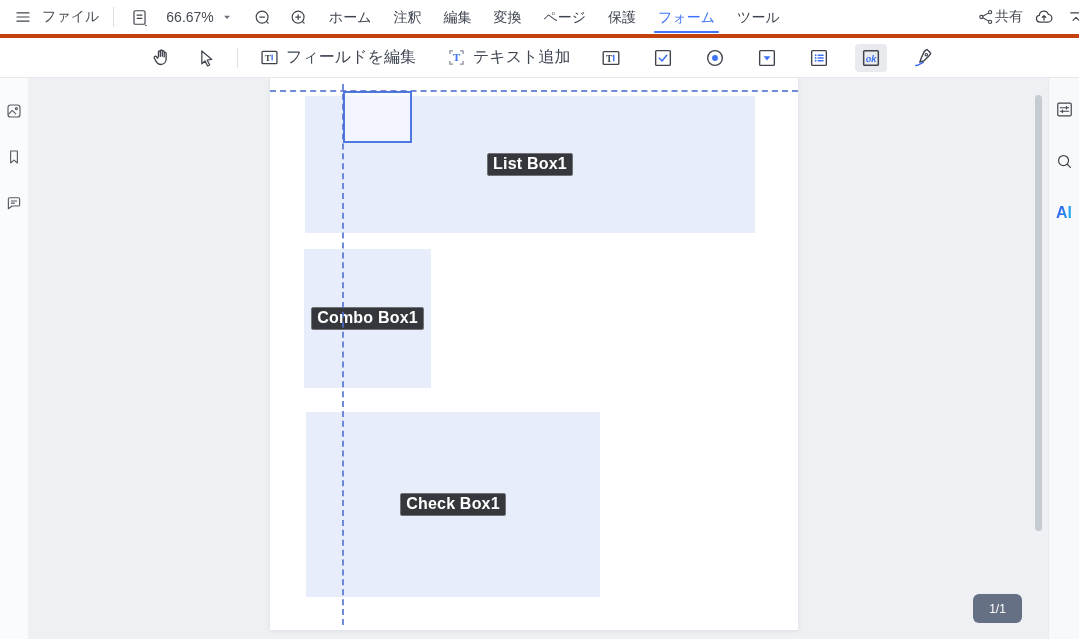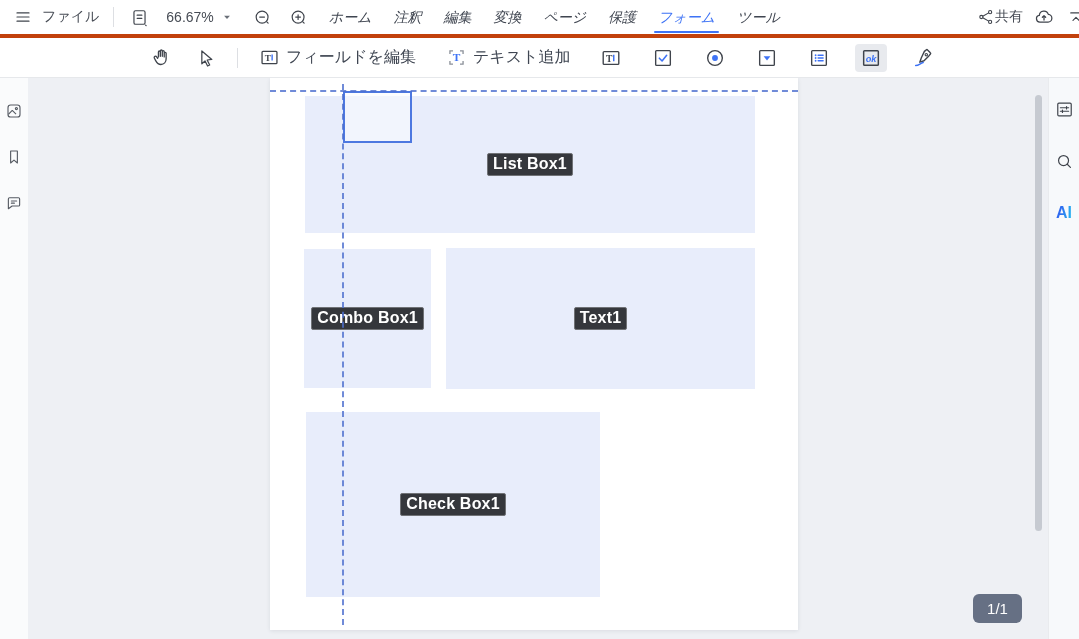--- a/index.html
+++ b/index.html
@@ -7,21 +7,21 @@
     font-family:"Liberation Sans","DejaVu Sans",sans-serif; background:#fff; }
 
   
   .topbar { height:38px; background:#fff; border-bottom:4px solid #c2410c;
     display:flex; align-items:center; padding:0 0 0 12px; white-space:nowrap; }
   .topbar .ico { display:flex; align-items:center; justify-content:center;
     width:22px; height:22px; cursor:pointer; flex:0 0 auto; }
   .topbar .txt { font-size:14px; color:#474c55; }
   .vdiv { width:1px; height:20px; background:#dddfe3; margin:0 14px; flex:0 0 auto; }
   .zoomval { font-size:14px; color:#474c55; margin:0 6px 0 16px; cursor:pointer; }
-  .tabs { display:flex; align-items:center; margin-left:8px;font-style:italic; }
+  .tabs { display:flex; align-items:center; margin-left:8px; }
   .tab { font-size:14px; color:#3f4550; padding:9px 0 8px; margin:0 11px;
     cursor:pointer; position:relative; }
   .tab.active { color:#3e73f5; }
   .tab.active::after { content:""; position:absolute; left:-4px; right:-4px;
     bottom:2px; height:2px; background:#3e73f5; border-radius:1px; }
   .top-right { margin-left:auto; display:flex; align-items:center; gap:10px;
     padding-right:0; }
   .share { display:flex; align-items:center; cursor:pointer; }
 
   
@@ -62,21 +62,21 @@
   .draw-square { position:absolute; left:315px; top:13px; width:69px; height:52px;
     border:2px solid #4d78e0; background:rgba(250,252,255,.55); z-index:2; cursor:crosshair; }
   .guide-h { position:absolute; left:242px; top:12px; width:528px; height:0;
     border-top:2px dashed rgba(76,110,206,.8); z-index:3; pointer-events:none; }
   .guide-v { position:absolute; left:314px; top:6px; width:0; height:541px;
     border-left:2px dashed rgba(76,110,206,.8); z-index:3; pointer-events:none; }
 
   .scrollbar { position:absolute; right:6px; top:17px; width:7px; height:436px;
     background:#c6cad1; border-radius:4px; z-index:5; cursor:grab; }
   .page-ind { position:absolute; right:26px; top:516px; width:49px; height:29px;
-    background:#667084; border-radius:6px; color:#fff; font-size:15px;
+    background:#667084; border-radius:6px; color:#fff; font-size:12px;
     display:flex; align-items:center; justify-content:center; z-index:5; }
 
   svg { display:block; }
 </style>
 </head>
 <body>
 
 <div class="topbar">
   <span class="ico">
     <svg width="18" height="18" viewBox="0 0 24 24" fill="none" stroke="#3f444c" stroke-width="1.6" stroke-linecap="round">
@@ -251,23 +251,20 @@
     <div class="guide-v"></div>
 
     <div class="ffield f-listbox">
       <span class="badge">List Box1</span>
     </div>
     <div class="draw-square"></div>
 
     <div class="ffield f-combo">
       <span class="badge">Combo Box1</span>
     </div>
-    <div class="ffield f-text">
-      <span class="badge">Text1</span>
-    </div>
     <div class="ffield f-check">
       <span class="badge">Check Box1</span>
     </div>
 
     <div class="scrollbar"></div>
     <div class="page-ind">1/1</div>
   </div>
 
   <div class="side-r">
     <span class="side-ico">

